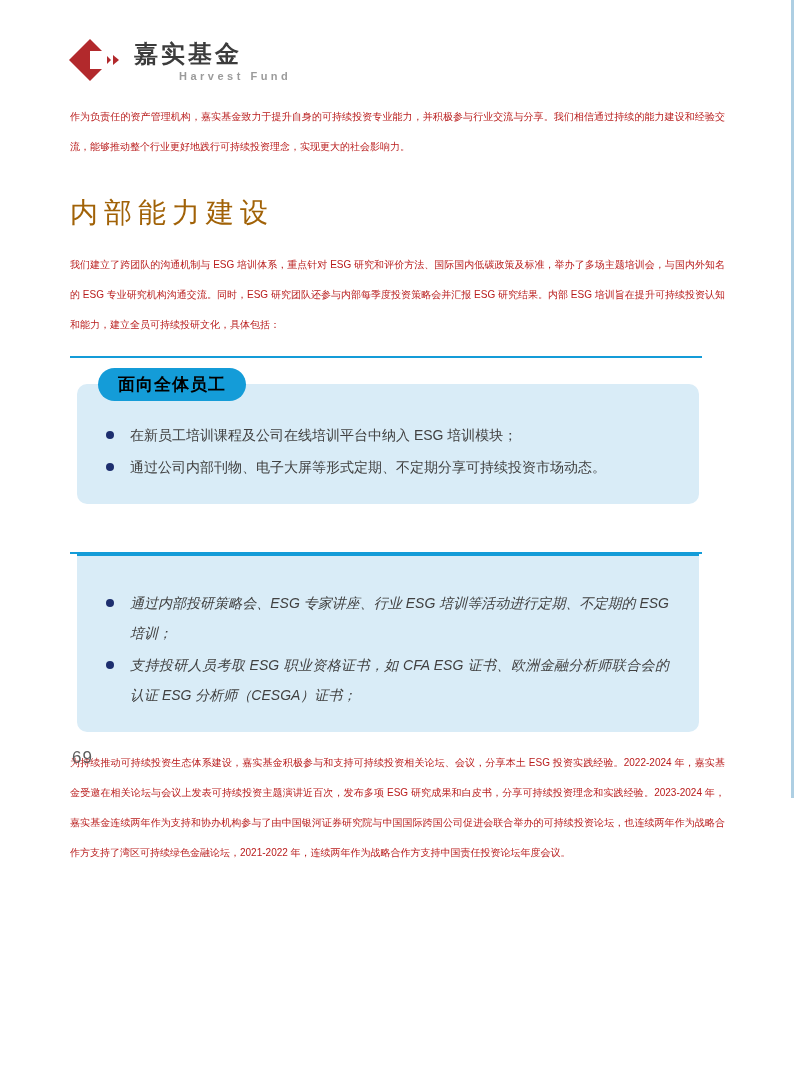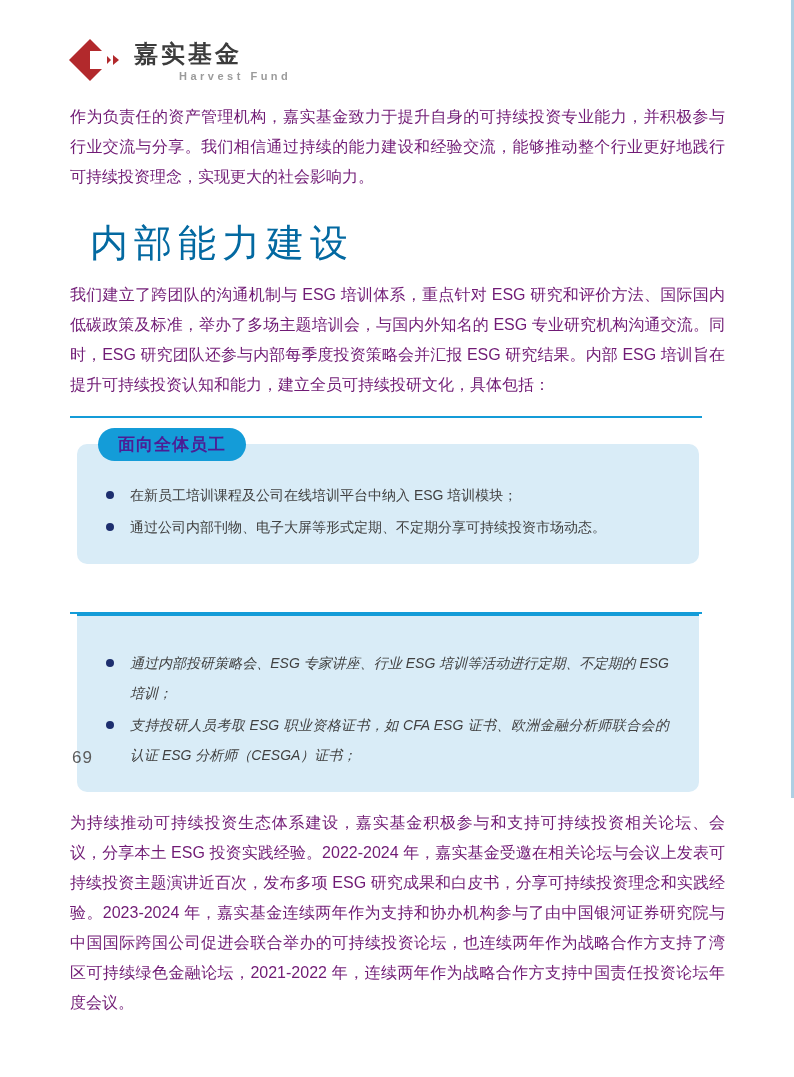--- a/index.html
+++ b/index.html
@@ -18,40 +18,40 @@
     padding:0 66px 0 70px;
   }
   
   .logo { display:flex; align-items:center; padding-top:36px; margin-left:-2px; }
   .logo-mark { width:52px; height:50px; flex:0 0 auto; }
   .logo-text { margin-left:14px; }
   .logo-cn { font-size:24px; font-weight:bold; color:#3c3c3c; letter-spacing:3px; line-height:26px; }
   .logo-en { font-size:11px; color:#9b9b9b; letter-spacing:3.5px; margin-top:3px; font-weight:bold;margin-left:45px; }
   
   .para {
-    font-size:16px; line-height:30px; color:#701a75;
+    font-size:10px; line-height:30px; color:#b91c1c;
     text-align:justify;
   }
   .intro { margin-top:16px; }
   h1.sec-title {
-    font-size:38px; font-weight:500; letter-spacing:6px;
-    color:#0369a1; line-height:46px;margin-left:20px;
+    font-size:28px; font-weight:500; letter-spacing:6px;
+    color:#a16207; line-height:46px;
   }
   .title-1 { margin-top:28px; }
   .body-1 { margin-top:14px; }
   
   .callout { position:relative; }
   .rule { height:2px; background:#149cd8; width:632px; }
   .callout-a { margin-top:16px; }
   .callout-a .pill { position:relative; z-index:2; margin:10px 0 0 28px; }
   .callout-a .box { margin-top:-17px; padding-top:36px; }
   .pill {
     display:inline-block;
     min-width:144px; height:33px;
-    background:#149cd8; color:#4c1d95;
+    background:#149cd8; color:#000000;
     border-radius:17px;
     font-size:17px; font-weight:bold; letter-spacing:1px;
     line-height:33px; text-align:center;
     padding:0 20px;
   }
   .box {
     margin-left:7px;
     width:622px;
     background:#d9ecf7;
     border-radius:10px;

